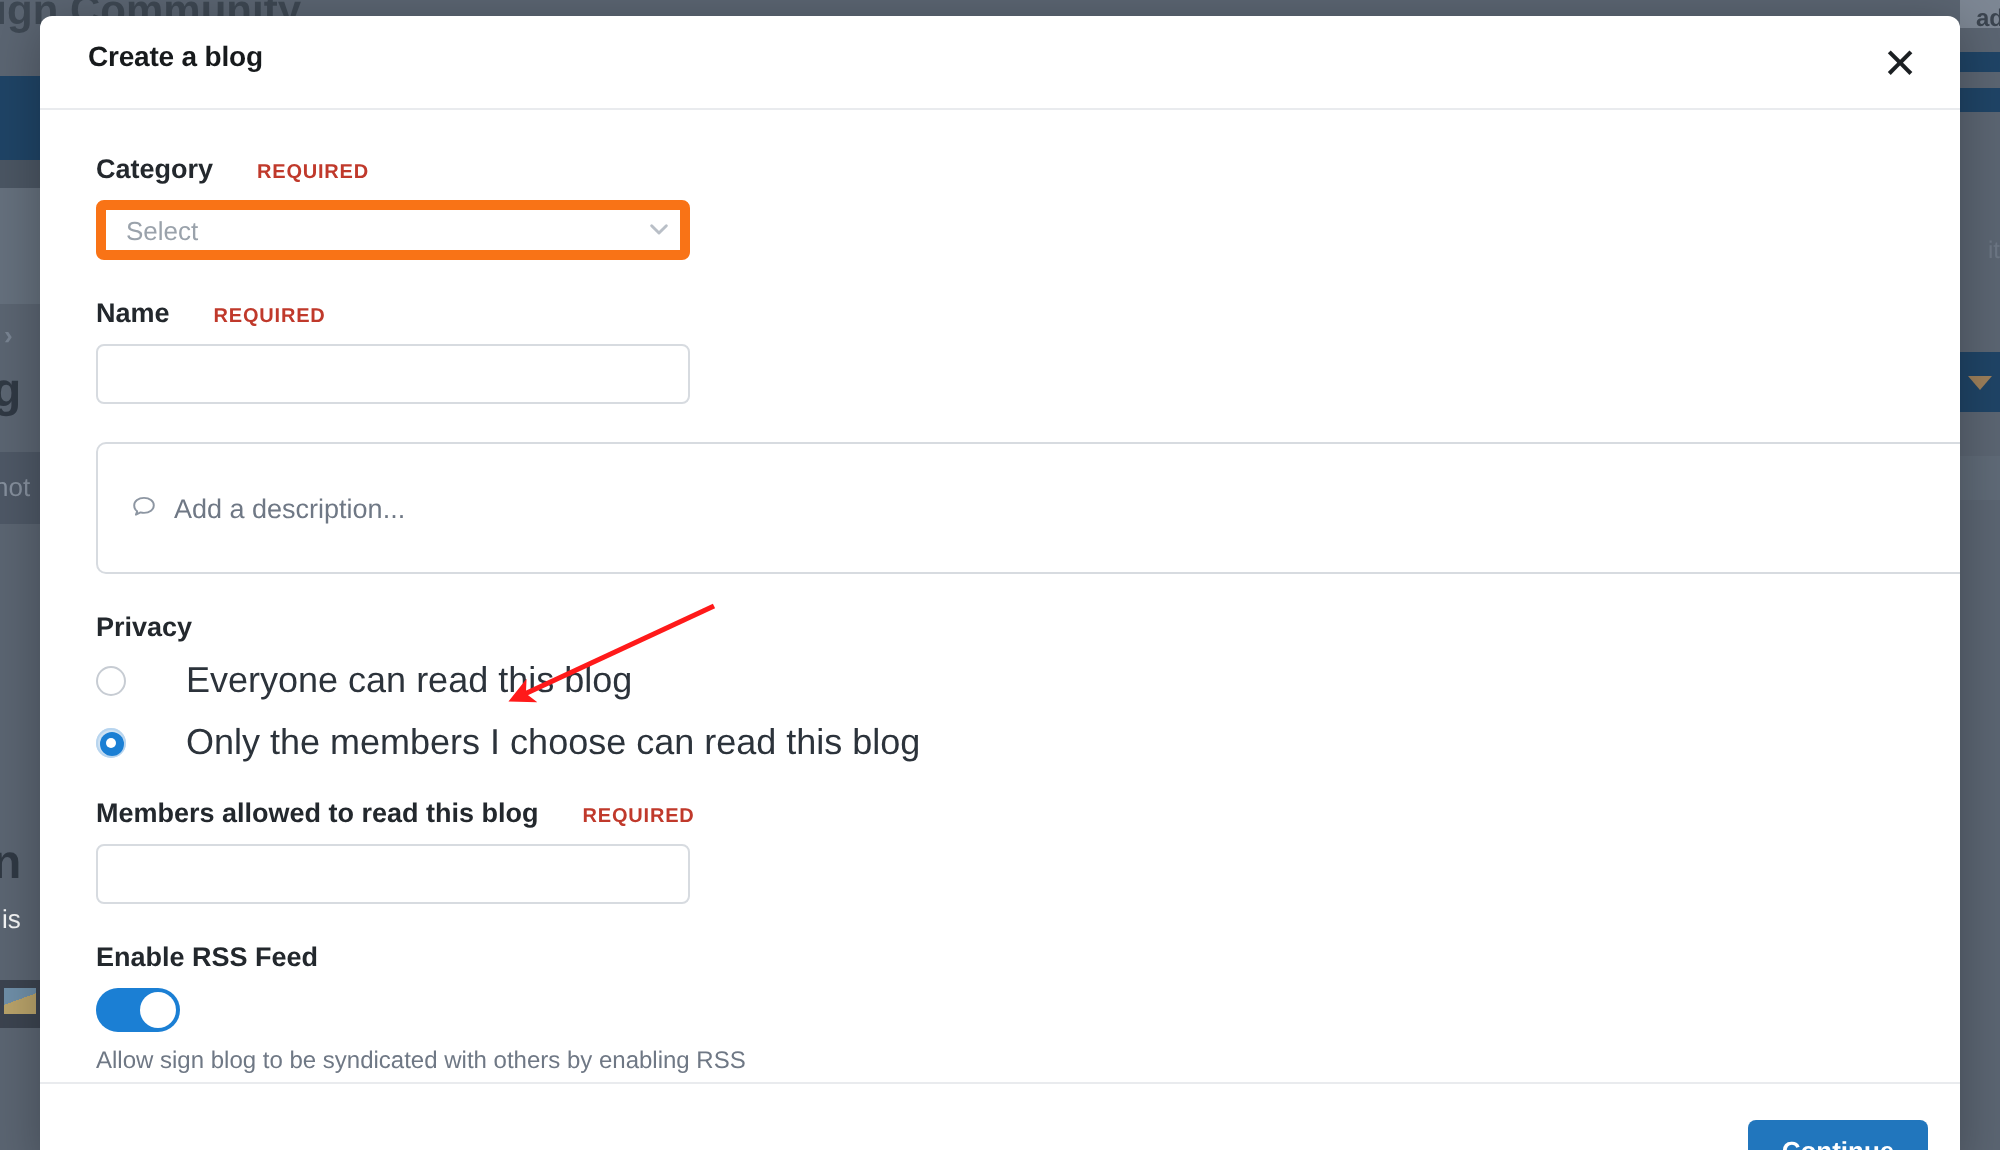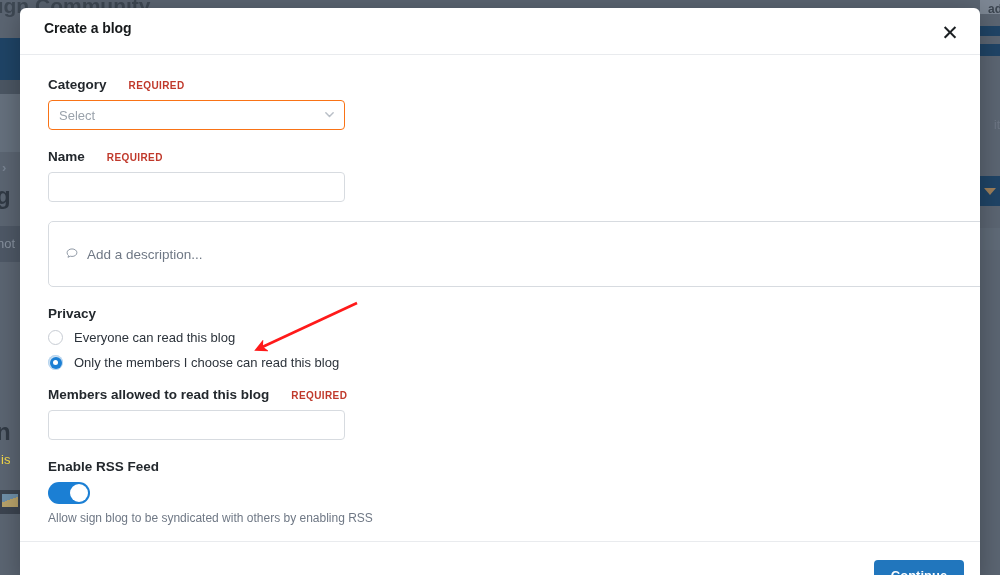--- a/index.html
+++ b/index.html
@@ -30,21 +30,21 @@
   }
   #bg-title       { left: -14px; top: -6px;  font-size: 21px; }
   #bg-navpanel    { left: 0;  top: 38px;  width: 22px;  height: 52px;  background: #1f4466; }
   #bg-navpanel2   { left: 0;  top: 90px;  width: 22px;  height: 62px;  background: #65707d; }
   #bg-arrowcaret  { left: 0;  top: 80px;  width: 22px;  height: 14px;  background: #4b5663; }
   #bg-caret-row   { left: 2px;  top: 160px; color: #7b8694; font-size: 13px; }
   #bg-big-g       { left: -4px; top: 182px; font-size: 24px; color: #2e3742; }
   #bg-strip       { left: 0;  top: 226px; width: 22px;  height: 36px;  background: #4e5866; }
   #bg-not         { left: -3px; top: 236px; font-size: 13px; color: #8a94a1; font-weight: normal;}
   #bg-big-n       { left: -4px; top: 418px; font-size: 24px; color: #2e3742; }
-  #bg-is          { left: 1px;  top: 452px; font-size: 13px; color: #fde047; font-weight: normal;}
+  #bg-is          { left: 1px;  top: 452px; font-size: 13px; color: #ffffff; font-weight: normal;}
   #bg-thumb       { left: 0;  top: 490px; width: 20px;  height: 24px;  background: #3c4450; }
   #bg-thumb-img   { left: 2px;  top: 494px; width: 16px;  height: 13px;  background: linear-gradient(160deg,#6f8fa8 0 45%, #b9a36a 45% 100%); }
 
   
   #bg-r-top       { right: 0;  top: 0;    width: 20px; height: 14px; background: #7d8794; }
   #bg-r-ad        { right: -2px; top: 2px; font-size: 12px; color: #39424d; font-weight: bold;}
   #bg-r-b1        { right: 0;  top: 26px;  width: 20px; height: 10px; background: #1f4466; }
   #bg-r-b2        { right: 0;  top: 44px;  width: 20px; height: 12px; background: #1f4466; }
   #bg-r-it        { right: 0;  top: 118px; font-size: 12px; color: #6e7886; font-weight: normal;}
   #bg-r-b3        { right: 0;  top: 176px; width: 20px; height: 30px; background: #1f4466; }
@@ -132,21 +132,21 @@
     color: #23282d;
     padding: 0 10px;
   }
   .text-input::placeholder { color: #9aa2ab; }
 
   
   #category-select-wrap { position: relative; width: 297px; }
   #category-select {
     width: 297px;
     height: 30px;
-    border: 1px solid #f97316;
+    border: 5px solid #f97316;
     border-radius: 4px;
     background: #fff;
     display: flex;
     align-items: center;
     padding: 0 10px;
     font-size: 13px;
     color: #9aa2ab;
     cursor: pointer;
   }
   #chevron-down-icon {
@@ -208,21 +208,21 @@
     background: #1b7fd4;
   }
   .radio.checked::after {
     content: "";
     position: absolute;
     left: 5px; top: 5px;
     width: 5px; height: 5px;
     border-radius: 50%;
     background: #fff;
   }
-  .radio-text { font-size: 13px; color: #2c333b; }
+  .radio-text { font-size: 18px; color: #2c333b; margin-left: 19px; }
 
   
   #rss-section { margin-bottom: 0; }
   #rss-toggle {
     width: 42px;
     height: 22px;
     border-radius: 11px;
     background: #1b7fd4;
     position: relative;
     cursor: pointer;

